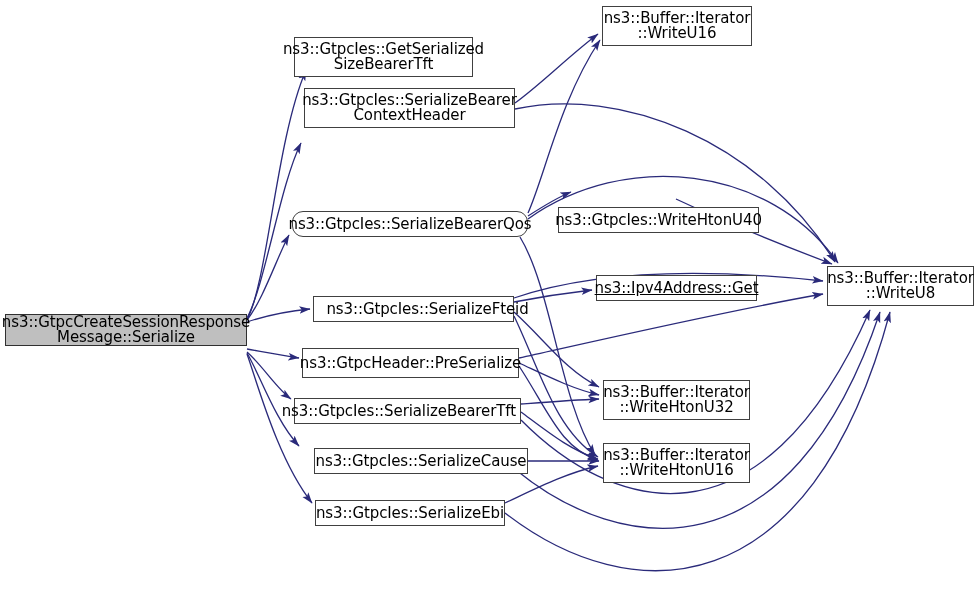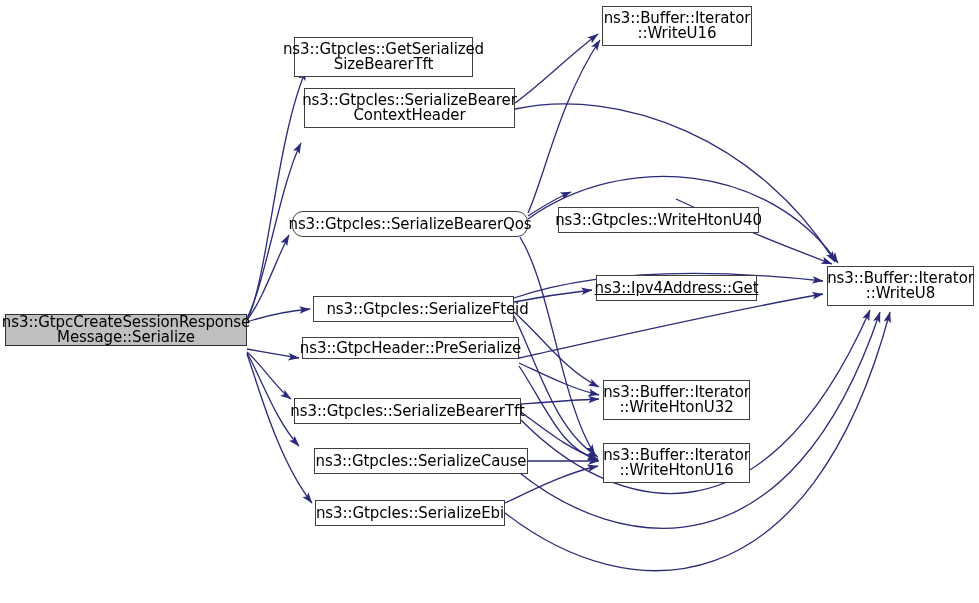--- a/index.html
+++ b/index.html
@@ -102,23 +102,23 @@
       <div class="gnode" style="left: 304px; top: 88px; width: 211px; height: 40px;"><span class="label">ns3::GtpcIes::SerializeBearer
 ContextHeader</span></div>
       <div class="gnode" style="left: 602px; top: 6px; width: 150px; height: 40px;"><span class="label">ns3::Buffer::Iterator
 ::WriteU16</span></div>
       <div class="gnode" style="left: 292px; top: 211px; width: 236px; height: 26px; border-radius: 11px;"><span class="label">ns3::GtpcIes::SerializeBearerQos</span></div>
       <div class="gnode" style="left: 558px; top: 173px; width: 201px; height: 26px; margin-top: 34px;"><span class="label">ns3::GtpcIes::WriteHtonU40</span></div>
       <div class="gnode" style="left: 313px; top: 296px; width: 201px; height: 26px; padding-left: 28px;"><span class="label">ns3::GtpcIes::SerializeFteid</span></div>
       <div class="gnode" style="left: 596px; top: 275px; width: 161px; height: 26px; text-decoration: underline;"><span class="label">ns3::Ipv4Address::Get</span></div>
       <div class="gnode" style="left: 827px; top: 266px; width: 147px; height: 40px;"><span class="label">ns3::Buffer::Iterator
 ::WriteU8</span></div>
-      <div class="gnode" style="left: 302px; top: 337px; width: 217px; height: 22px;"><span class="label">ns3::GtpcHeader::PreSerialize</span></div>
+      <div class="gnode" style="left: 302px; top: 348px; width: 217px; height: 30px;"><span class="label">ns3::GtpcHeader::PreSerialize</span></div>
       <div class="gnode" style="left: 603px; top: 380px; width: 147px; height: 40px;"><span class="label">ns3::Buffer::Iterator
 ::WriteHtonU32</span></div>
-      <div class="gnode" style="left: 294px; top: 398px; width: 227px; height: 26px;"><span class="label">ns3::GtpcIes::SerializeBearerTft</span></div>
+      <div class="gnode" style="left: 294px; top: 398px; width: 227px; height: 26px; justify-content: flex-end;"><span class="label">ns3::GtpcIes::SerializeBearerTft</span></div>
       <div class="gnode" style="left: 302px; top: 448px; width: 214px; height: 26px; margin-left: 12px;"><span class="label">ns3::GtpcIes::SerializeCause</span></div>
       <div class="gnode" style="left: 603px; top: 443px; width: 147px; height: 40px;"><span class="label">ns3::Buffer::Iterator
 ::WriteHtonU16</span></div>
       <div class="gnode" style="left: 315px; top: 500px; width: 190px; height: 26px;"><span class="label">ns3::GtpcIes::SerializeEbi</span></div>
     </div>
 
 </div>
 
 </body></html>

